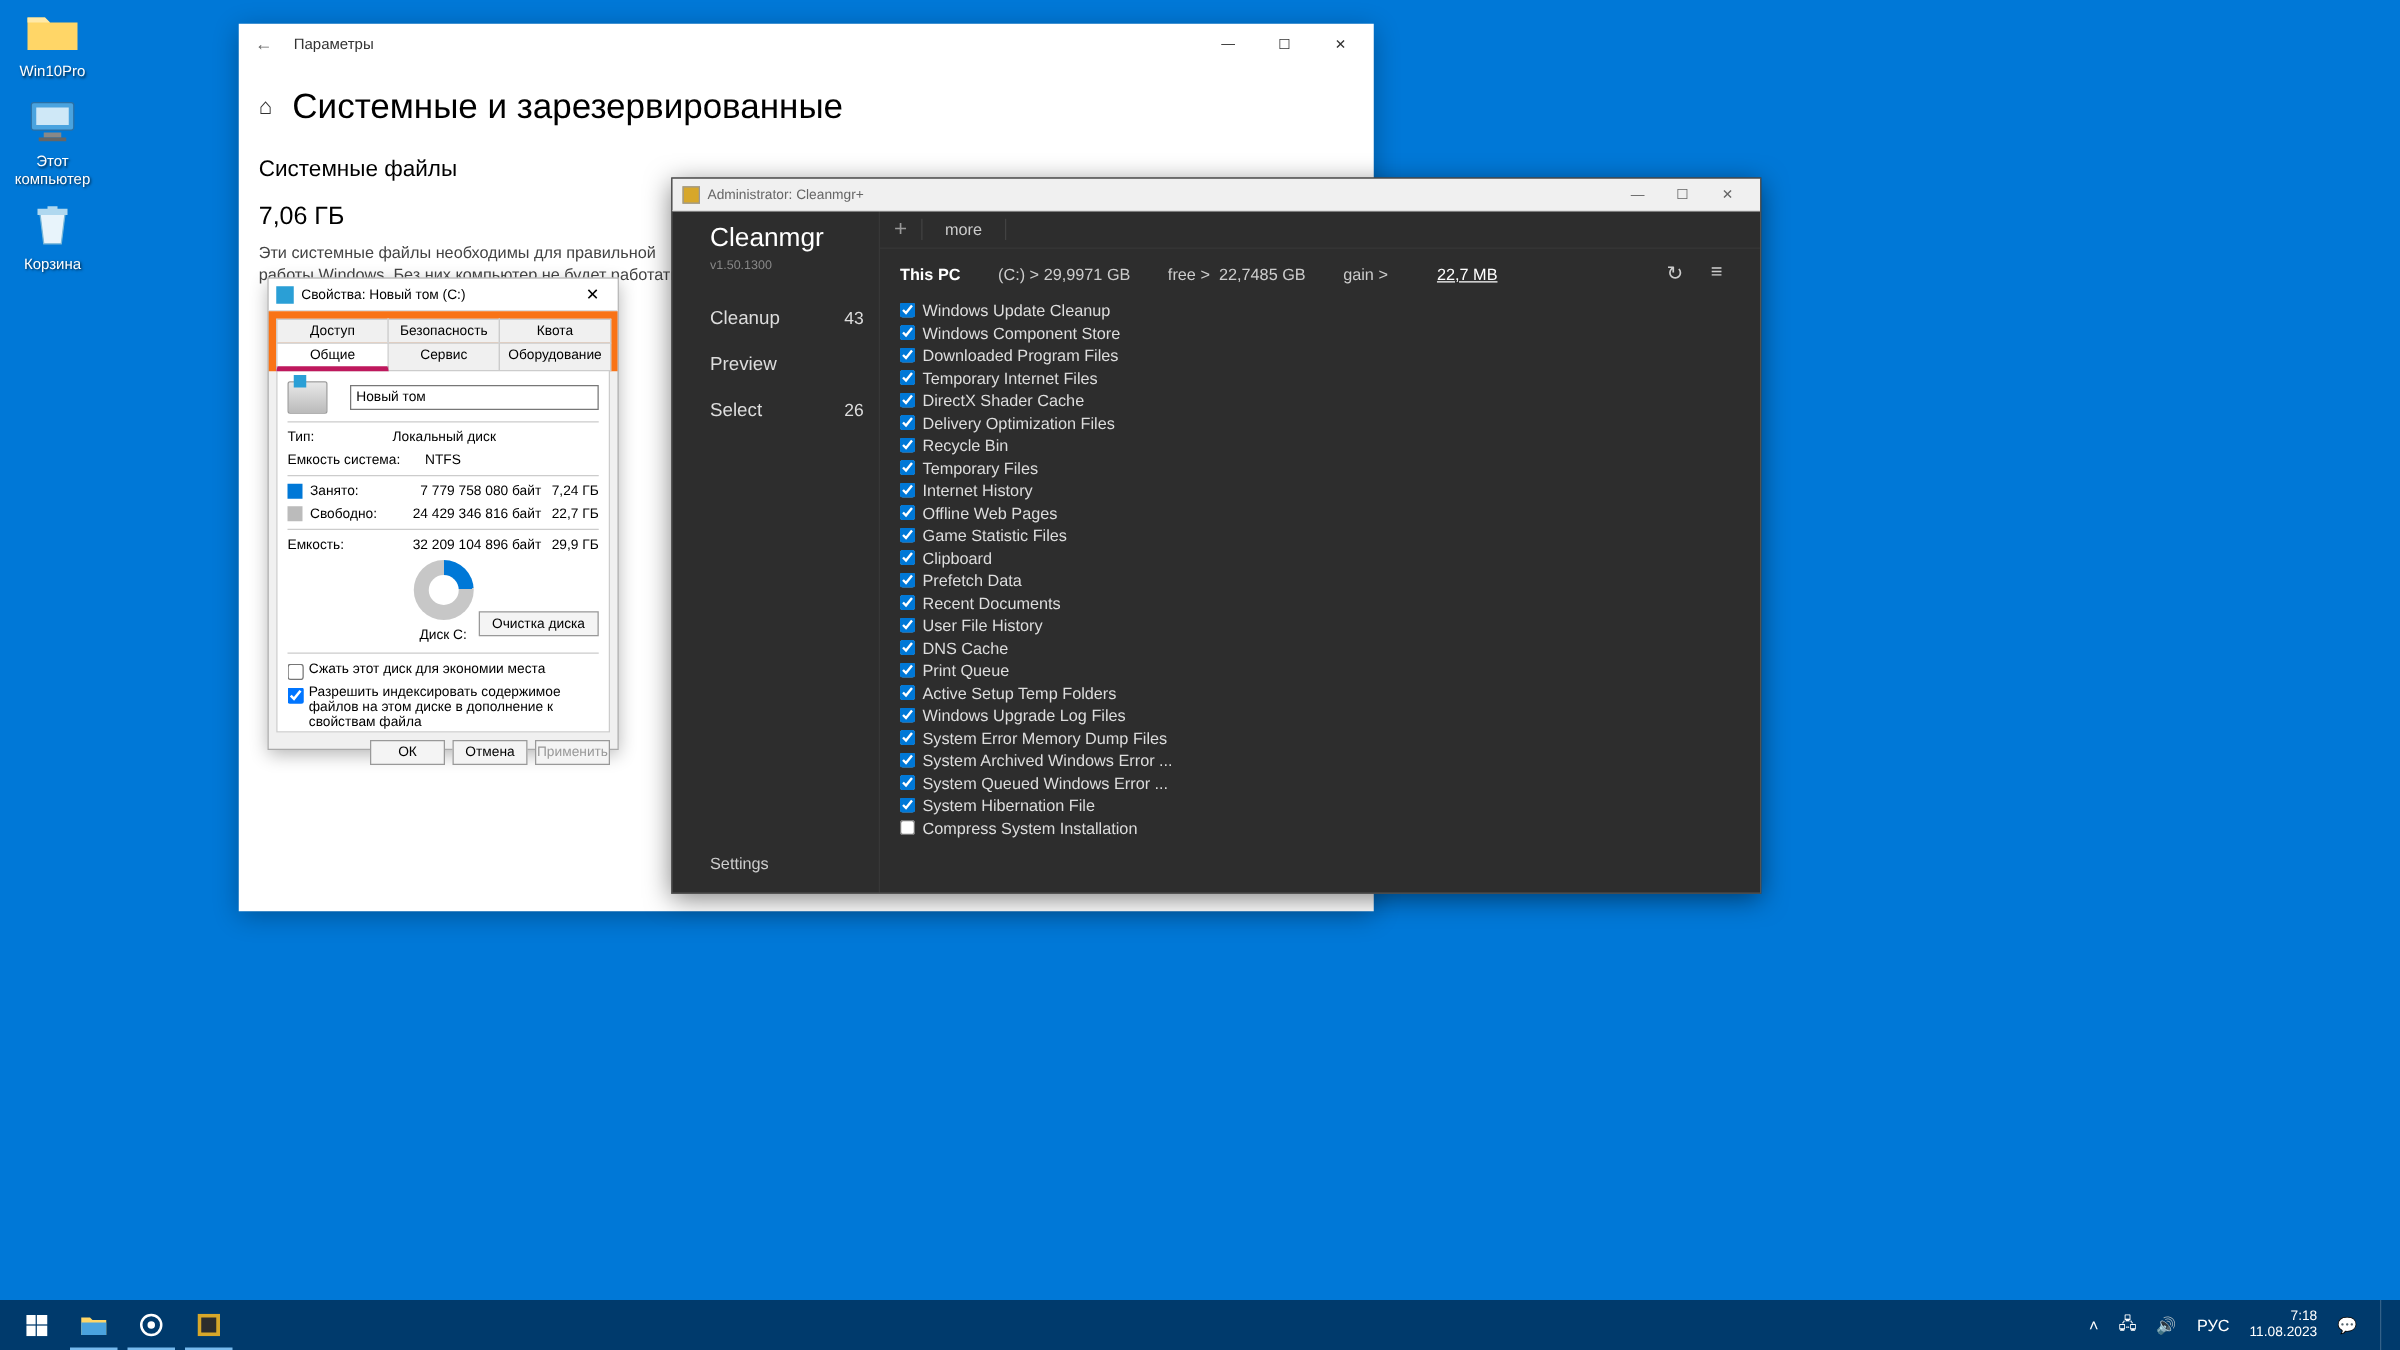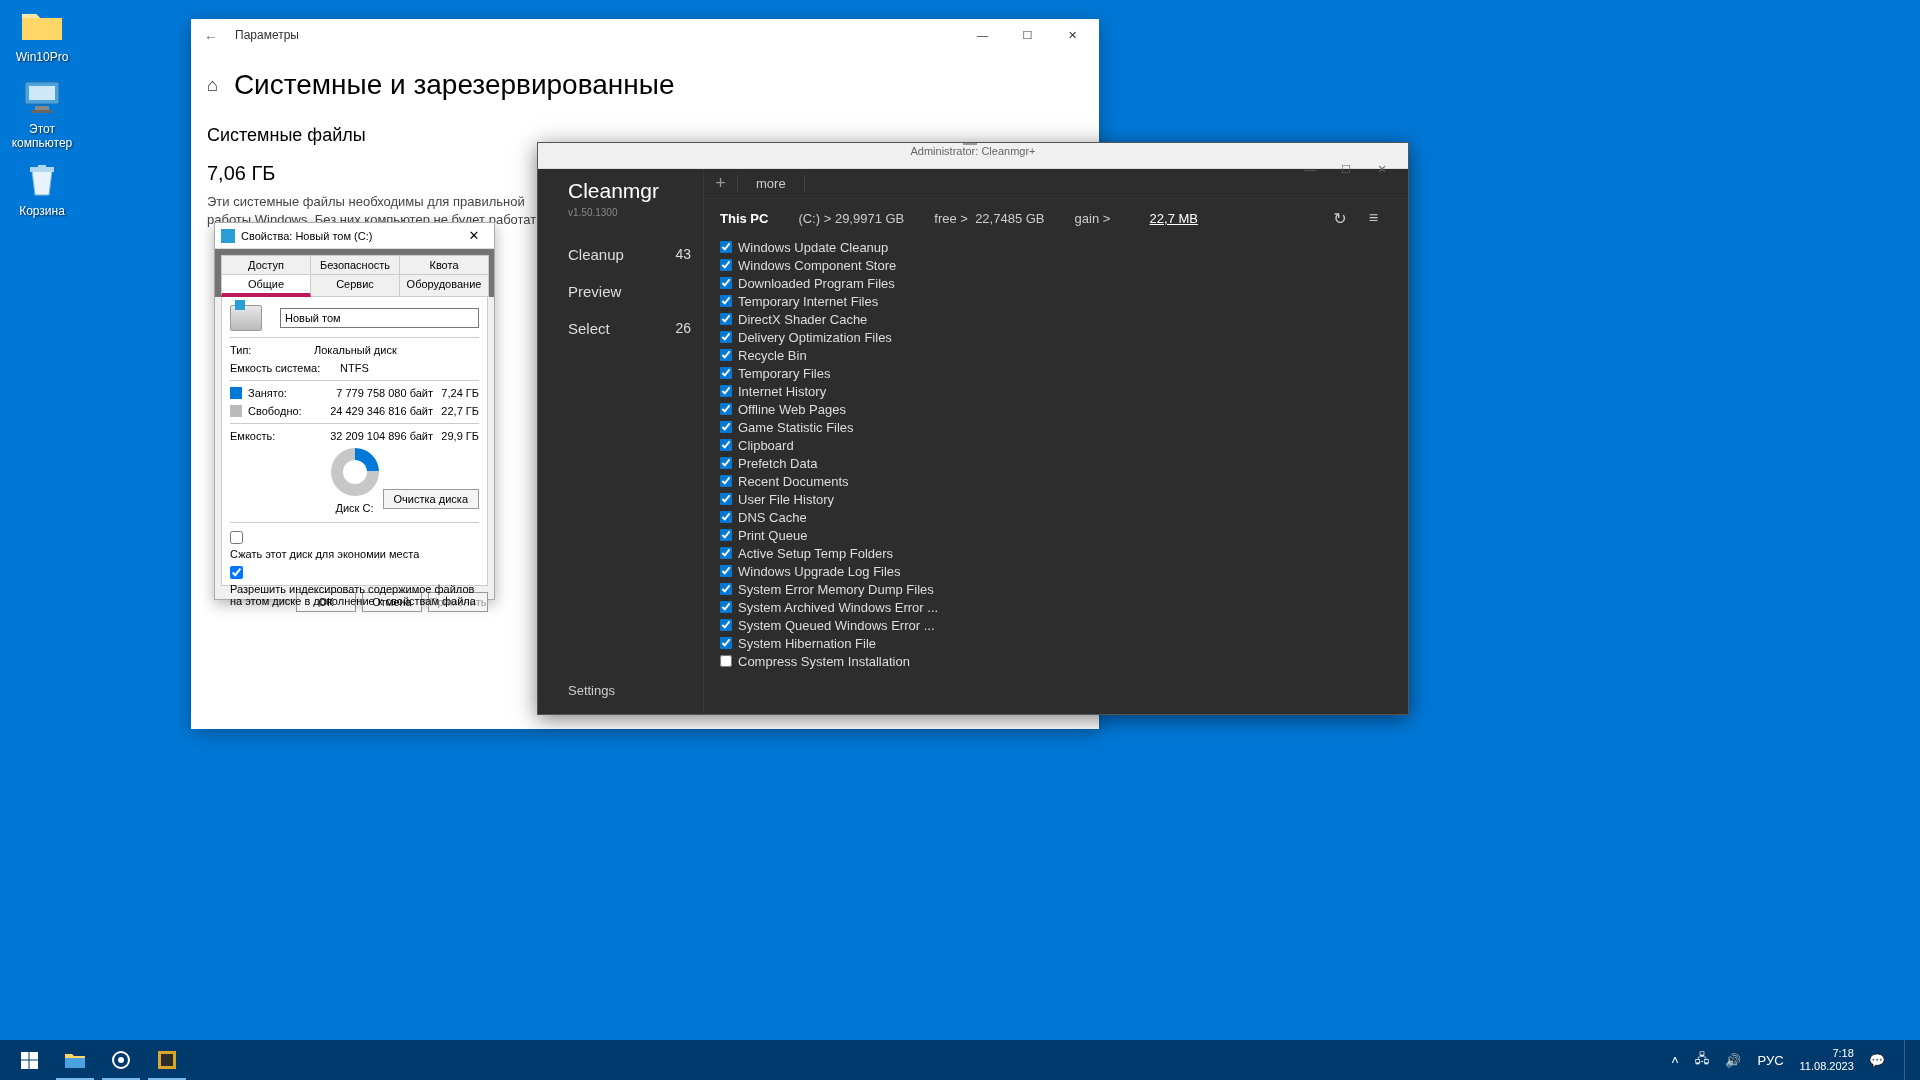--- a/index.html
+++ b/index.html
@@ -24,21 +24,21 @@
 .settings-sub { font-size: 18px; font-weight: 400; margin-bottom: 16px; }
 .settings-size { font-size: 20px; margin-bottom: 8px; }
 .settings-desc { font-size: 13px; color: #444; max-width: 340px; line-height: 1.4; }
 
 
 .props-win { position: absolute; left: 214px; top: 222px; width: 281px; height: 378px; background: #f0f0f0; border: 1px solid #aaa; box-shadow: 0 4px 14px rgba(0,0,0,0.3); font-size: 11px; }
 .props-titlebar { height: 26px; display: flex; align-items: center; padding: 0 6px; background: #fff; border-bottom: 1px solid #ddd; }
 .props-titlebar .ic { width: 14px; height: 14px; background: #2a9fd6; margin-right: 6px; }
 .props-titlebar .title { font-size: 11px; }
 .props-titlebar .close { margin-left: auto; width: 28px; text-align: center; cursor: pointer; font-size: 13px; }
-.props-tabs { display: flex; flex-wrap: wrap; background: #737373; padding: 6px 6px 0; }
+.props-tabs { display: flex; flex-wrap: wrap; background: #f97316; padding: 6px 6px 0; }
 .props-tab { font-size: 11px; padding: 3px 0; text-align: center; border: 1px solid #ccc; border-bottom: none; margin-right: -1px; cursor: pointer; background: #f0f0f0; }
 .props-tab.active { background: #fff; border-bottom: 4px solid #be185d; position: relative; z-index: 1; }
 .props-tabrow { display: flex; width: 100%; }
 .props-tabrow .props-tab { flex: 1; }
 .props-content { background: #fff; border: 1px solid #ccc; margin: 0 6px 6px; padding: 8px; height: 290px; position: relative; margin-top: -1px; }
 .props-row { display: flex; align-items: center; margin-bottom: 6px; }
 .props-drive-ic { width: 32px; height: 26px; background: linear-gradient(#e8e8e8,#bbb); border: 1px solid #999; border-radius: 2px; margin-right: 18px; position: relative; }
 .props-drive-ic::after { content: ""; position: absolute; top: -6px; left: 4px; width: 10px; height: 10px; background: #2a9fd6; }
 .props-name-input { flex: 1; border: 1px solid #777; padding: 2px 4px; font-size: 11px; height: 20px; }
 .props-label { width: 84px; }
@@ -46,29 +46,29 @@
 .props-val-r { text-align: right; width: 46px; }
 .props-sep { border: none; border-top: 1px solid #ccc; margin: 4px 0 6px; }
 .sq { width: 12px; height: 12px; display: inline-block; margin-right: 6px; vertical-align: middle; }
 .sq-blue { background: #0078d7; }
 .sq-gray { background: #bbb; }
 .donut-wrap { text-align: center; margin-top: 6px; position: relative; }
 .donut { width: 48px; height: 48px; border-radius: 50%; background: conic-gradient(#0078d7 0 87deg, #c7c7c7 87deg 360deg); margin: 0 auto; position: relative; }
 .donut::after { content: ""; position: absolute; inset: 12px; background: #fff; border-radius: 50%; }
 .disk-name { font-size: 11px; margin-top: 6px; text-align: center; }
 .cleanup-btn { position: absolute; right: 8px; bottom: 76px; font-size: 11px; padding: 3px 10px; border: 1px solid #999; background: #f4f4f4; cursor: pointer; }
-.props-check { display: flex; align-items: flex-start; margin-bottom: 4px; gap: 4px; flex-direction: column; }
+.props-check { display: flex; align-items: flex-start; margin-bottom: 4px; gap: 4px; }
 .props-check input { margin-top: 2px; }
 .props-btns { display: flex; justify-content: flex-end; gap: 6px; padding: 0 6px 6px; }
 .props-btns button { font-size: 11px; padding: 3px 0; width: 60px; border: 1px solid #999; background: #f4f4f4; cursor: pointer; }
 .props-btns button:disabled { color: #999; }
 
 
 .clean-win { position: absolute; left: 537px; top: 142px; width: 872px; height: 573px; background: #2d2d2d; color: #ccc; box-shadow: 0 4px 20px rgba(0,0,0,0.5); border: 1px solid #555; }
-.clean-titlebar { height: 26px; background: #f0f0f0; color: #666; display: flex; align-items: center; padding: 0 8px; font-size: 11px; border-bottom: 1px solid #ddd; flex-direction: column; }
+.clean-titlebar { height: 26px; background: #f0f0f0; color: #666; display: flex; align-items: center; padding: 0 8px; font-size: 11px; border-bottom: 1px solid #ddd; }
 .clean-titlebar .ic { width: 14px; height: 14px; background: #d7a72a; margin-right: 6px; border: 1px solid #999; }
 .clean-titlebar .win-ctrls { margin-left: auto; display: flex; }
 .clean-titlebar .win-ctrl { color: #666; width: 36px; height: 24px; }
 .clean-body { display: flex; height: calc(100% - 26px); }
 .clean-sidebar { width: 166px; padding: 10px 0 10px 30px; display: flex; flex-direction: column; border-right: 1px solid rgba(255,255,255,0.05); justify-content: center; }
 .clean-logo { font-size: 21px; font-weight: 300; color: #fff; }
 .clean-ver { font-size: 10px; color: #888; margin-top: 4px; margin-bottom: 18px; }
 .clean-nav { font-size: 15px; color: #ddd; padding: 10px 12px 10px 0; display: flex; justify-content: space-between; cursor: pointer; }
 .clean-nav .ct { color: #ddd; font-size: 14px; }
 .clean-settings { margin-top: auto; font-size: 13px; color: #ccc; cursor: pointer; padding-bottom: 6px; }

